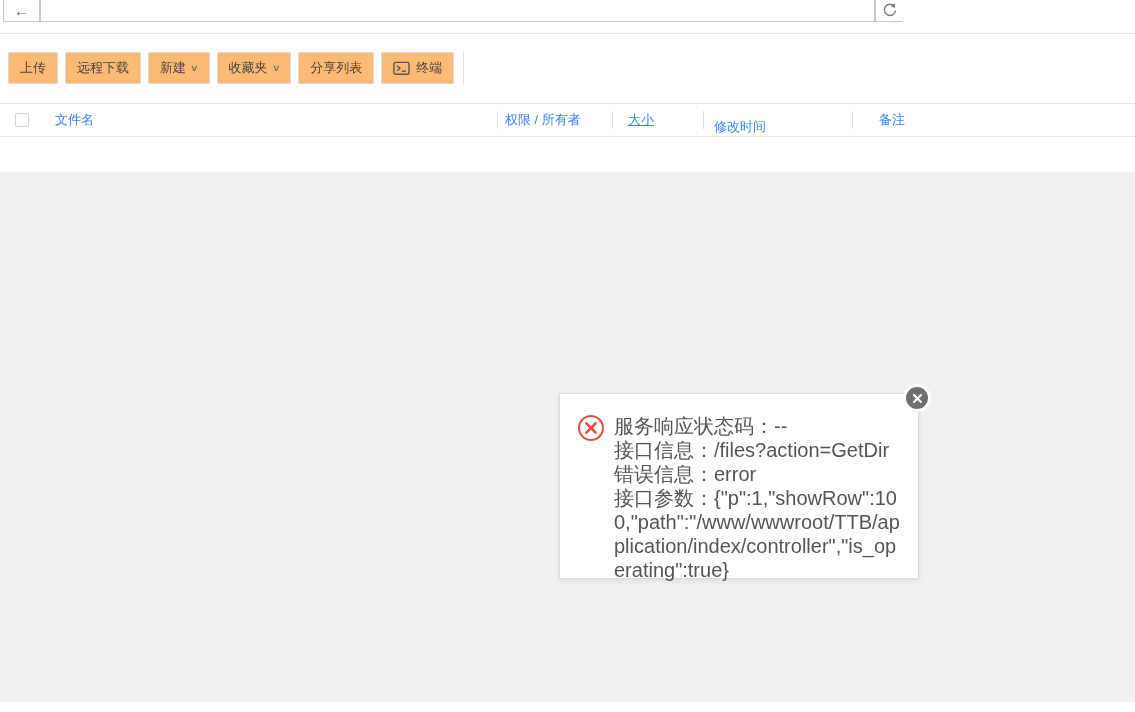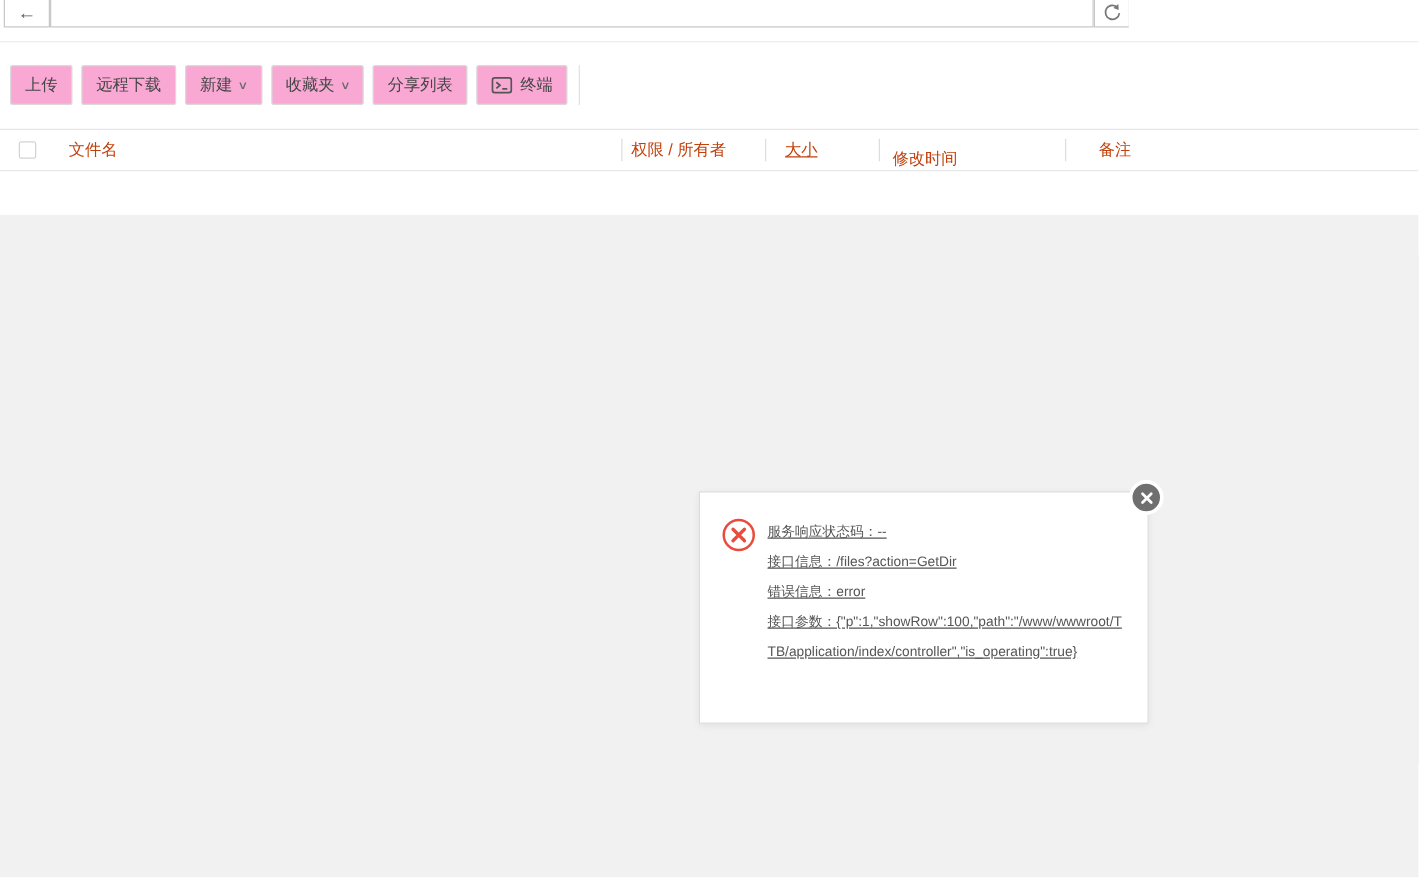--- a/index.html
+++ b/index.html
@@ -17,31 +17,31 @@
               border:1px solid #c8c8c8; background:#fff; padding:0 8px; font-size:13px; color:#333; outline:none; }
   .refresh-btn { position:absolute; left:875px; top:-9px; width:29px; height:31px; background:#fff;
               border:1px solid #c8c8c8; display:flex; align-items:flex-end; justify-content:center;
               padding-bottom:3px; cursor:pointer; }
   .hdiv { position:absolute; left:0; width:1135px; height:1px; background:#e7e7e7; }
   .hdiv.top { top:33px; }
 
   
   .toolbar { position:absolute; left:0; top:34px; width:1135px; height:69px; background:#fff;
              display:flex; align-items:flex-start; padding:18px 0 0 8px; }
-  .tbtn { height:32px; background:#f9a8d4; border:1px solid #d9d9d9; border-radius:2px;
+  .tbtn { height:32px; background:#fdba74; border:1px solid #d9d9d9; border-radius:2px;
           display:flex; align-items:center; padding:0 11px; margin-right:7px;
           font-size:13px; color:#454545; cursor:pointer; white-space:nowrap; }
   .tbtn .chev { font-size:9px; color:#666; margin-left:5px; transform:scaleX(1.3); display:inline-block; }
   .tbtn .ticon { margin-right:6px; display:flex; align-items:center; }
   .toolbar-sep { width:1px; height:32px; background:#e2e2e2; margin:0 8px 0 2px; }
 
   
   .table-header { position:absolute; left:0; top:103px; width:1135px; height:34px; background:#fff;
                   border-top:1px solid #e5e5e5; border-bottom:1px solid #e9e9e9;
-                  display:flex; align-items:stretch; font-size:13px; color:#c2410c; }
+                  display:flex; align-items:stretch; font-size:13px; color:#3b82f6; }
   .col { display:flex; align-items:center; position:relative; }
   .col-name  { width:497px; padding-left:15px; }
   .col-name .label { margin-left:26px; }
   .col-perm  { width:115px; padding-left:8px; }
   .col-size  { width:91px;  padding-left:16px;text-decoration:underline; }
   .col-mtime { width:149px; padding-left:11px;align-items:flex-end; }
   .col-note  { flex:1; padding-left:27px; }
   .col-sep::before { content:""; position:absolute; left:0; top:7px; bottom:7px; width:1px; background:#ddd; }
   .checkbox { width:14px; height:14px; border:1px solid #d4d4d4; border-radius:2px; background:#fff; cursor:pointer; }
 
@@ -51,22 +51,22 @@
   .gray-area { position:absolute; left:0; top:172px; width:1135px; height:530px; background:#f1f1f2; }
   .bottom-strip { position:absolute; left:0; top:702px; width:1135px; height:10px; background:#fff; }
 
   
   .dialog { position:absolute; left:559px; top:393px; width:360px; height:186px; background:#fff;
             border:1px solid #dcdcdc; box-shadow:0 2px 6px rgba(0,0,0,0.08); }
   .dialog-close { position:absolute; left:343px; top:-10px; width:28px; height:28px; border-radius:50%;
             background:#6f6f6f; border:3px solid #fff; display:flex; align-items:center; justify-content:center;
             cursor:pointer; padding:0; }
   .err-icon { position:absolute; left:17px; top:20px; }
-  .dialog-text { position:absolute; left:54px; top:20px; width:287px; font-size:11px; line-height:24px;
-            color:#555; word-break:break-all;text-decoration:underline; }
+  .dialog-text { position:absolute; left:54px; top:20px; width:287px; font-size:20px; line-height:24px;
+            color:#555; word-break:break-all; }
 </style>
 </head>
 <body>
 
 <div class="page">
 
   <div class="topbar">
     <button class="back-btn">
       <span class="back-arrow">←</span>
     </button>

